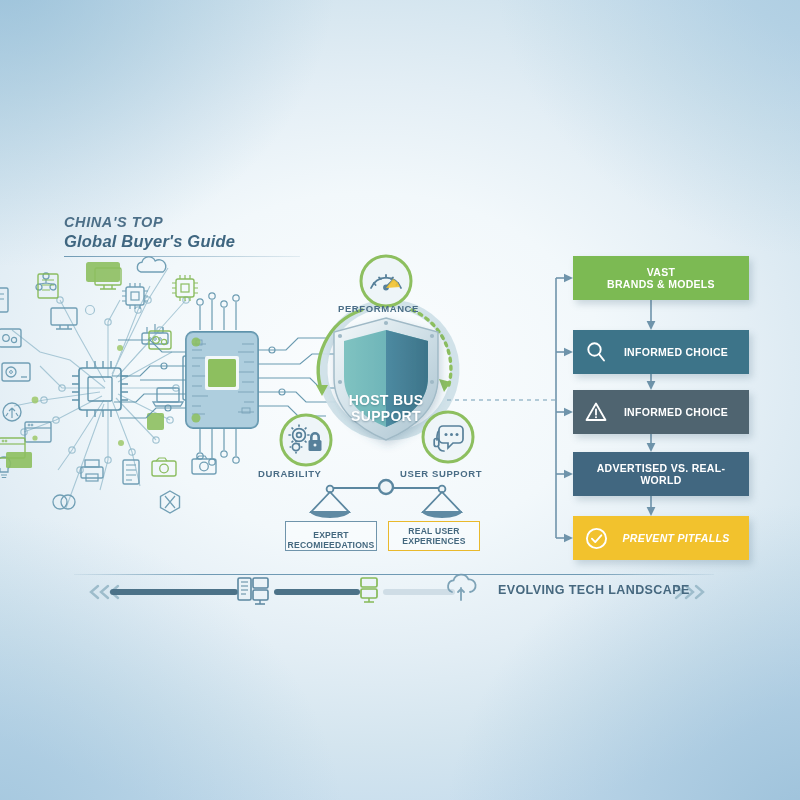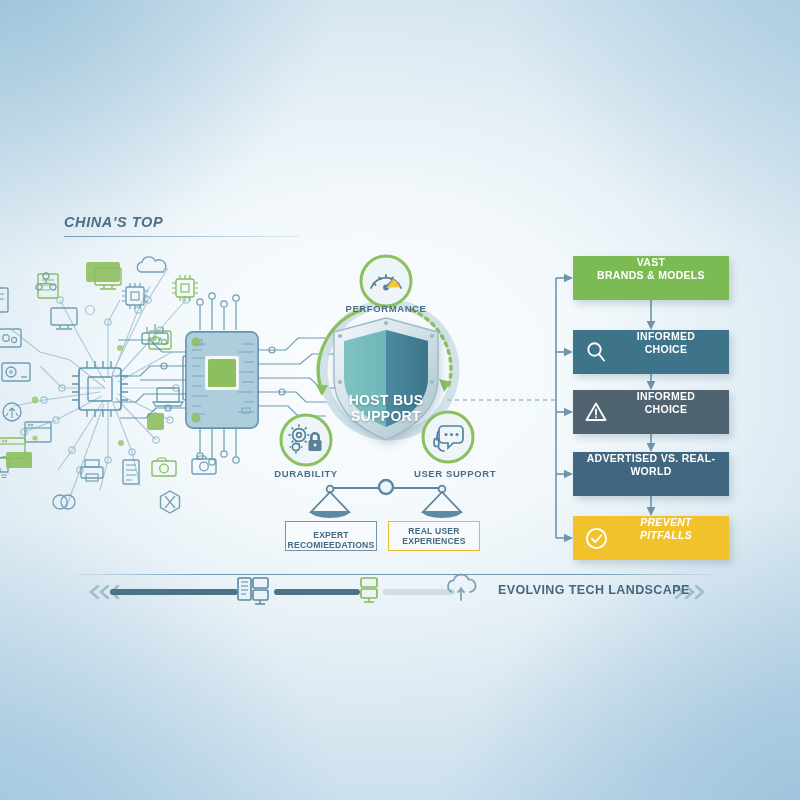--- a/index.html
+++ b/index.html
@@ -63,23 +63,24 @@
   }
   #hdr-right .rule {
     margin-top: 6px; margin-left: auto; width: 152px; height: 1px;
     background: linear-gradient(270deg, #6f9ab4, rgba(111,154,180,.15));
   }
 
   
   .pbox {
     position: absolute;
     left: 573px;
-    width: 156px;
+    width: 176px;
     height: 44px;
     display: flex;
+    align-items: center;
     box-sizing: border-box;
     color: #ffffff;
     font-weight: bold;
     letter-spacing: .3px;
     box-shadow: 3px 4px 7px rgba(60,95,120,.22);
   }
   .pbox .ptxt {
     flex: 1;
     text-align: center;
     font-size: 10.5px;
@@ -114,21 +115,21 @@
     margin-top: 40px;
   }
 
   
   .node-cap {
     position: absolute;
     color: #4a6d86;
     font-size: 9.5px;
     font-weight: bold;
     letter-spacing: .6px;
-    text-align: center;
+    text-align: left;
     white-space: nowrap;
   }
   #cap-perf { left: 338px; top: 303px; width: 96px; }
   #cap-dur  { left: 258px; top: 468px; width: 96px; }
   #cap-sup  { left: 400px; top: 468px; width: 110px; }
 
   
   .sbox {
     position: absolute;
     top: 521px;
@@ -573,20 +574,21 @@
     </g>
     <g stroke="#9dbccb" fill="none" stroke-width="2.4" stroke-linecap="round">
       <path d="M676 586 l7 6 -7 6"></path>
       <path d="M686 586 l7 6 -7 6"></path>
       <path d="M696 586 l7 6 -7 6"></path>
     </g>
   </svg>
 
   <div class="hd" id="hdr-left">
     <div class="l1">CHINA'S TOP</div>
+    <div class="l2">Global Buyer's Guide</div>
     <div class="rule"></div>
   </div>
 
 
   <div id="shield-label">
     <div>HOST BUS</div>
     <div>SUPPORT</div>
   </div>
 
   <div class="node-cap" id="cap-perf">PERFORMANCE</div>

